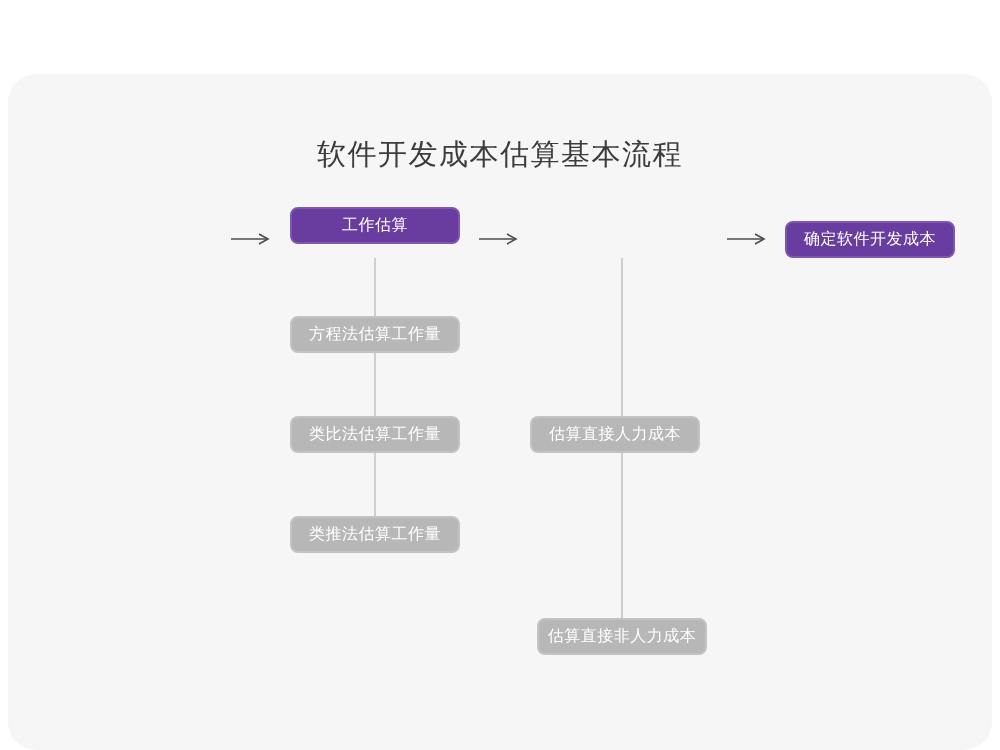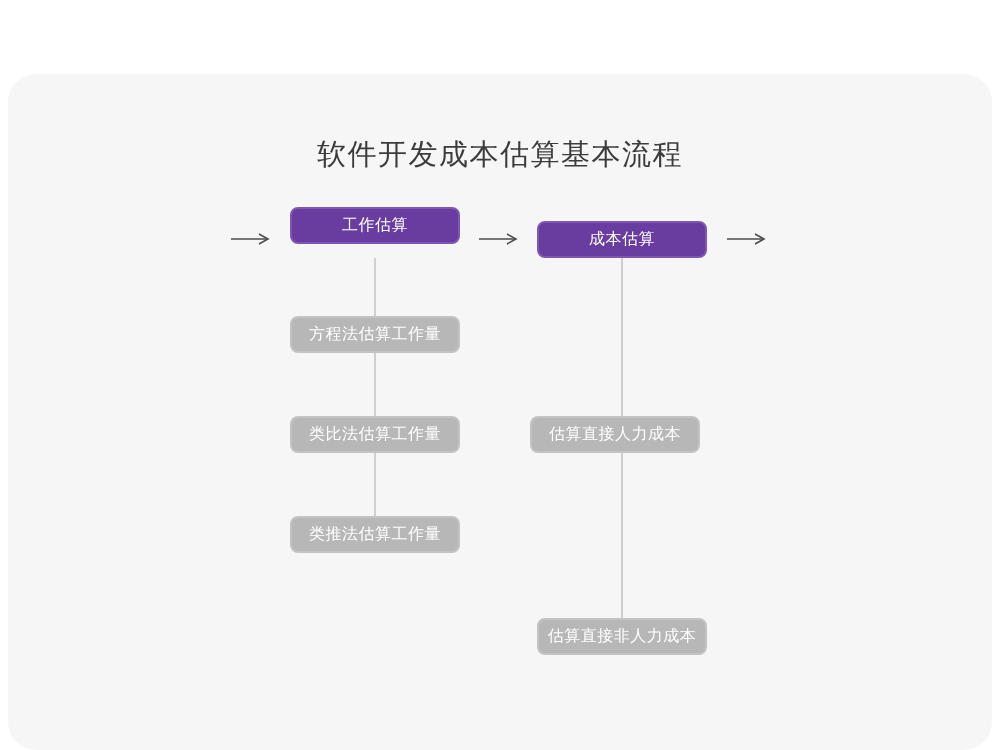--- a/index.html
+++ b/index.html
@@ -84,21 +84,21 @@
 <div class="stage-area">
 
   <div class="card"></div>
 
   <div class="title">软件开发成本估算基本流程</div>
 
   <div class="connector" style="left:374px; top:220px; height:277px;"></div>
   <div class="connector" style="left:621px; top:220px; height:379px;"></div>
 
   <div class="node stage" style="left:290px; top:169px;">工作估算</div>
-  <div class="node stage" style="left:537px; top:183px;">成本估算</div>
+  <div class="node stage" style="left:785px; top:183px;">确定软件开发成本</div>
 
   <svg class="arrow" style="left:229px; top:194px;" width="44" height="14" viewBox="0 0 44 14">
     <line x1="2" y1="7" x2="38" y2="7"></line>
     <polyline points="30,2 39,7 30,12"></polyline>
   </svg>
   <svg class="arrow" style="left:477px; top:194px;" width="44" height="14" viewBox="0 0 44 14">
     <line x1="2" y1="7" x2="38" y2="7"></line>
     <polyline points="30,2 39,7 30,12"></polyline>
   </svg>
   <svg class="arrow" style="left:725px; top:194px;" width="44" height="14" viewBox="0 0 44 14">

